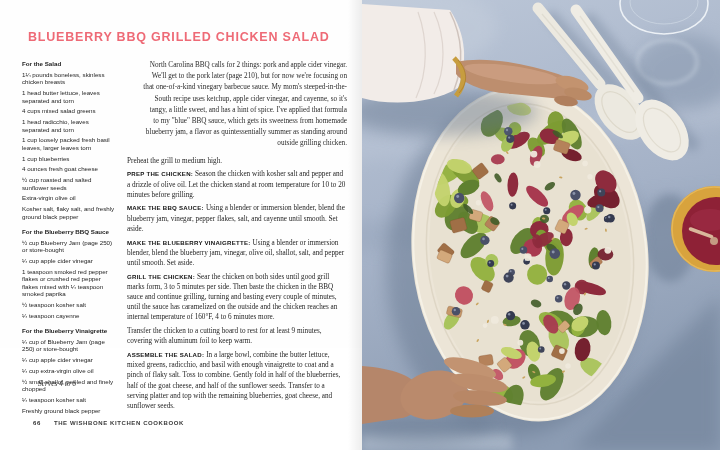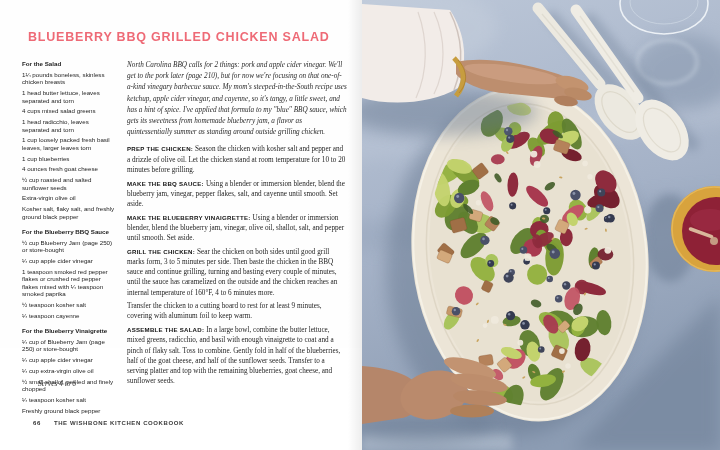--- a/index.html
+++ b/index.html
@@ -12,21 +12,21 @@
   .page-title{position:absolute;left:28px;top:30px;margin:0;width:320px;
               font-size:12.5px;font-weight:700;letter-spacing:0.8px;}
   .ingredients{position:absolute;left:22px;top:60px;width:94px;font-size:6.2px;line-height:7.4px;color:#1d1d1d;}
   .ing-header{font-weight:700;margin:8px 0 3.5px 0;}
   .ing-header:first-child{margin-top:0;}
   .ing-item{margin-bottom:3.4px;}
   .serves{position:absolute;left:38px;top:379px;font-family:"Liberation Serif",serif;
           font-style:italic;font-size:7.4px;color:#333;}
   .main-col{position:absolute;left:127px;top:60px;width:220px;
             font-family:"Liberation Serif",serif;font-size:7.2px;line-height:10.2px;color:#1e1e1e;}
-  .intro{font-style:italic;line-height:11.2px;margin:0 0 6px 0;color:#2a2a2a;}
+  .intro{line-height:11.2px;margin:0 0 6px 16px;color:#2a2a2a;text-align:right;}
   .step{margin:0 0 3.5px 0;}
   .step-label{font-family:"Liberation Sans",sans-serif;font-weight:700;font-size:6.1px;
               letter-spacing:0.25px;margin-right:2px;color:#111;}
   .step-label:empty{margin-right:0;}
   .footer{position:absolute;left:33px;top:420px;font-size:6px;letter-spacing:0.6px;color:#2b2b2b;}
   .page-number{font-weight:700;margin-right:13px;}
   .book-title{font-weight:700;color:#3a3a3a;}
   
   .photo{position:absolute;left:362px;top:0;width:358px;height:450px;overflow:hidden;}
   .photo svg{display:block;}
@@ -66,20 +66,21 @@
       <div class="ing-item">½ small shallot, peeled and finely chopped</div>
       <div class="ing-item">¼ teaspoon kosher salt</div>
       <div class="ing-item">Freshly ground black pepper</div>
     </div>
 
     <div class="serves">Serves 4 to 6</div>
 
     <div class="main-col">
       <p class="intro">North Carolina BBQ calls for 2 things: pork and apple cider vinegar. We'll get to the pork later (page 210), but for now we're focusing on that one-of-a-kind vinegary barbecue sauce. My mom's steeped-in-the-South recipe uses ketchup, apple cider vinegar, and cayenne, so it's tangy, a little sweet, and has a hint of spice. I've applied that formula to my "blue" BBQ sauce, which gets its sweetness from homemade blueberry jam, a flavor as quintessentially summer as standing around outside grilling chicken.</p>
 
+      <p class="step"><span class="step-label"></span><span>Preheat the grill to medium high.</span></p>
       <p class="step"><span class="step-label">PREP THE CHICKEN:</span><span>Season the chicken with kosher salt and pepper and a drizzle of olive oil. Let the chicken stand at room temperature for 10 to 20 minutes before grilling.</span></p>
       <p class="step"><span class="step-label">MAKE THE BBQ SAUCE:</span><span>Using a blender or immersion blender, blend the blueberry jam, vinegar, pepper flakes, salt, and cayenne until smooth. Set aside.</span></p>
       <p class="step"><span class="step-label">MAKE THE BLUEBERRY VINAIGRETTE:</span><span>Using a blender or immersion blender, blend the blueberry jam, vinegar, olive oil, shallot, salt, and pepper until smooth. Set aside.</span></p>
       <p class="step"><span class="step-label">GRILL THE CHICKEN:</span><span>Sear the chicken on both sides until good grill marks form, 3 to 5 minutes per side. Then baste the chicken in the BBQ sauce and continue grilling, turning and basting every couple of minutes, until the sauce has caramelized on the outside and the chicken reaches an internal temperature of 160°F, 4 to 6 minutes more.</span></p>
       <p class="step"><span class="step-label"></span><span>Transfer the chicken to a cutting board to rest for at least 9 minutes, covering with aluminum foil to keep warm.</span></p>
       <p class="step"><span class="step-label">ASSEMBLE THE SALAD:</span><span>In a large bowl, combine the butter lettuce, mixed greens, radicchio, and basil with enough vinaigrette to coat and a pinch of flaky salt. Toss to combine. Gently fold in half of the blueberries, half of the goat cheese, and half of the sunflower seeds. Transfer to a serving platter and top with the remaining blueberries, goat cheese, and sunflower seeds.</span></p>
     </div>
 
     <div class="footer">
       <span class="page-number">66</span><span class="book-title">THE WISHBONE KITCHEN COOKBOOK</span>

